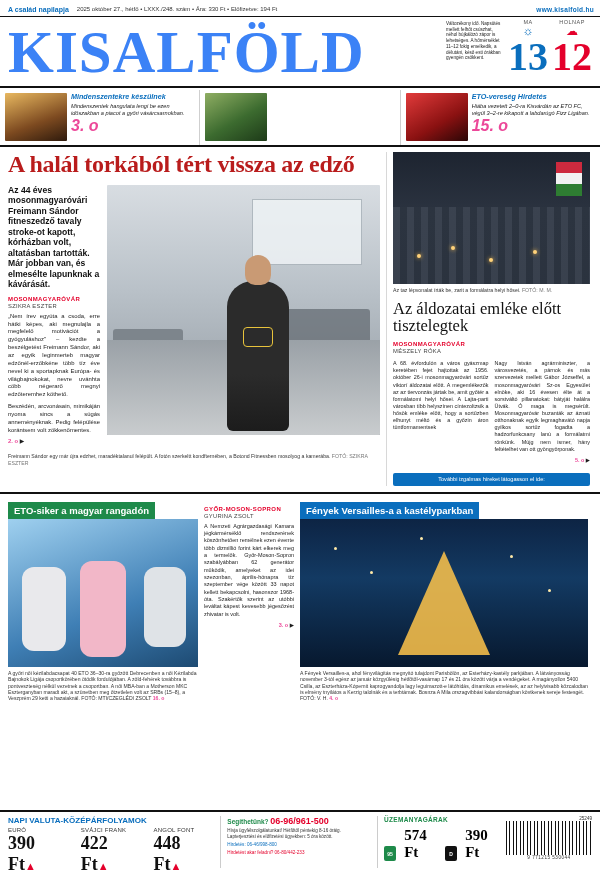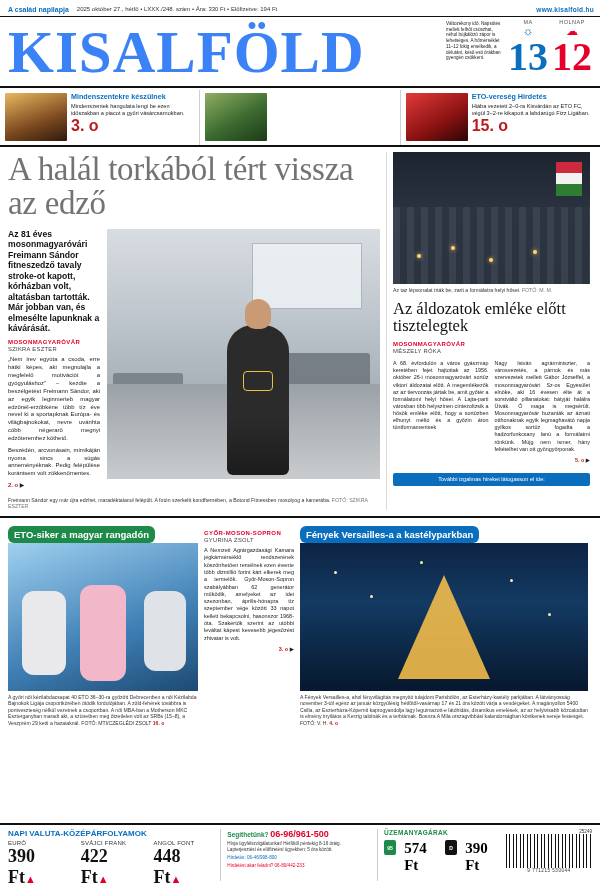--- a/index.html
+++ b/index.html
@@ -48,48 +48,49 @@
   .temp-val {
     font-family: "Liberation Serif", serif;
     font-size: 40px; line-height: 40px; font-weight: bold;
   }
   .temp-ico { font-size: 12px; line-height: 12px; }
 
   
   .teasers {
     display: flex; gap: 0; height: 57px; margin-top: 2px;
     border-bottom: 2px solid #111;
+    font-style: italic;
   }
   .teaser { display: flex; gap: 4px; padding: 3px 5px 3px 5px; flex: 1; }
   .teaser + .teaser { border-left: 1px solid #cfcfcf; }
   .teaser-thumb {
     width: 62px; height: 48px; flex: none;
     border-radius: 1px; position: relative; overflow: hidden;
   }
   .t1 { background: linear-gradient(160deg,#e8b860,#7d4a20 60%,#2e1a0c); }
   .t2 { background: linear-gradient(150deg,#8fae63,#3c6b2f 55%,#1d3a18); }
   .t3 { background: linear-gradient(150deg,#e23b3b,#8a1111 60%,#2a0606); }
   .teaser-body { min-width: 0; }
   .teaser-title {
     color: #0a6ebd; font-weight: bold; font-size: 7.2px; line-height: 1.1;
     margin-bottom: 2px;
   }
   .teaser-text { font-size: 5.6px; line-height: 1.24; color: #222; }
-  .pg { color: #b91c1c; font-weight: bold; }
+  .pg { color: #ec4899; font-weight: bold; }
 
   
   .main {
     display: flex; gap: 6px; padding: 5px 8px 0 8px;
   }
   .col-left { width: 372px; }
   .col-right { width: 204px; border-left: 1px solid #d8d8d8; padding-left: 6px; }
 
   .headline {
     font-family: "Liberation Serif", serif;
-    font-size: 33px; line-height: 1.04; font-weight: normal; color: #737373;
+    font-size: 24px; line-height: 1.04; font-weight: bold; color: #b91c1c;
     letter-spacing: -.3px;
   }
   .lead-row { display: flex; gap: 7px; margin-top: 8px; }
   .lead-text { width: 92px; flex: none; }
   .lead-bold {
     font-size: 8.6px; line-height: 1.22; font-weight: bold; color: #111;
   }
   .kicker {
     color: #e4002b; font-weight: bold; font-size: 6px; letter-spacing: .4px;
     margin-top: 6px;
@@ -148,57 +149,57 @@
   .bottom {
     display: flex; gap: 6px; padding: 6px 8px 0 8px;
     border-top: 2px solid #111; margin-top: 6px;
   }
   .bx { position: relative; }
   .bx1 { width: 190px; }
   .bx2 { width: 90px; }
   .bx3 { width: 288px; }
   .bx-title {
     display: inline-block; background: #0a6ebd; color: #fff; font-weight: bold;
-    font-size: 9.5px; padding: 3px 6px; border-radius: 6px; 
+    font-size: 9.5px; padding: 3px 6px; border-radius: 0; 
   }
   .bx-title.green { background: #1e8a4a; }
   .bx-title.plain { background: transparent; color: #111; padding-left: 0;
     font-family: "Liberation Serif", serif; font-weight: normal; font-size: 14px; line-height: 1.05; }
   .bphoto1 { height: 148px; background: linear-gradient(160deg,#9fd0ef,#3f7fb5 60%,#1d4a72); position: relative; overflow: hidden; }
   .bphoto3 { height: 148px; background: linear-gradient(180deg,#0d2444 0%,#133a63 40%,#07182e 100%); position: relative; overflow: hidden; }
   .tree {
     position: absolute; left: 50%; bottom: 12px; transform: translateX(-50%);
     width: 0; height: 0; border-left: 46px solid transparent; border-right: 46px solid transparent;
     border-bottom: 104px solid rgba(255,196,74,.85);
   }
   .sparkle { position:absolute; width:3px; height:3px; background:#ffe9a8; border-radius:50%; }
   .player { position:absolute; border-radius:12px; background:#e9e9ec; }
   .bx2-body { font-size: 5.5px; line-height: 1.33; text-align: justify; color:#1d1d1d; margin-top: 4px; }
   .bx2-body p { margin-bottom: 4px; }
   .bcap { font-size: 5.1px; line-height: 1.26; color: #333; margin-top: 3px; }
 
   
   .footer {
-    position: absolute; left: 0; right: 0; bottom: 0; height: 62px;
+    position: absolute; left: 0; right: 0; bottom: 13px; height: 62px;
     border-top: 2px solid #111; padding: 4px 8px; display: flex; gap: 8px;
   }
   .fx-title { color: #0a6ebd; font-weight: bold; font-size: 8px; margin-bottom: 2px; }
   .fx-grid { display: flex; gap: 14px; }
   .fx-item .fx-name { font-size: 6px; color: #333; letter-spacing: .2px; }
   .fx-item .fx-val {
     font-family: "Liberation Serif", serif; font-weight: bold; font-size: 18px; color: #111;
   }
   .fx-item .fx-val .ar { color: #e4002b; font-size: 11px; }
   .help-box { width: 150px; border-left: 1px solid #ccc; padding-left: 6px; }
   .help-title { font-size: 6.5px; font-weight: bold; color: #1e8a4a; }
   .help-phone { font-weight: bold; color: #e4002b; font-size: 9px; }
   .help-text { font-size: 4.6px; line-height: 1.3; color: #333; margin-top: 2px; }
   .fuel { width: 122px; border-left: 1px solid #ccc; padding-left: 6px; }
   .fuel-title { font-size: 6.5px; font-weight: bold; color: #1e8a4a; letter-spacing: .3px; }
-  .fuel-row { display: flex; gap: 8px; margin-top: 4px; align-items: flex-start; }
+  .fuel-row { display: flex; gap: 8px; margin-top: 4px; align-items: flex-end; }
   .fuel-chip { width: 15px; height: 15px; border-radius: 2px; color:#fff; font-size:5px;
     display:flex; align-items:center; justify-content:center; font-weight:bold;}
   .chip95 { background: #1e8a4a; }
   .chipD { background: #111; }
   .fuel-val { font-family: "Liberation Serif", serif; font-weight: bold; font-size: 15px; }
   .barcode { margin-left: auto; width: 86px; text-align: center; }
   .bars { height: 34px; width: 86px;
     background: repeating-linear-gradient(90deg,#111 0 1px,#fff 1px 3px,#111 3px 4px,#fff 4px 7px); }
   .bc-num { font-size: 4.6px; color: #333; letter-spacing: .5px; }
   .bc-top { font-size: 4.6px; color: #333; text-align: right; }
@@ -253,21 +254,21 @@
     </div>
   </div>
 
   <div class="main">
 
     <div class="col-left">
       <div class="headline">A halál torkából tért vissza az edző</div>
 
       <div class="lead-row">
         <div class="lead-text">
-          <div class="lead-bold">Az 81 éves mosonmagyaróvári Freimann Sándor fitneszedző tavaly stroke-ot kapott, kórházban volt, altatásban tartották. Már jobban van, és elmesélte lapunknak a kávárását.</div>
+          <div class="lead-bold">Az 44 éves mosonmagyaróvári Freimann Sándor fitneszedző tavaly stroke-ot kapott, kórházban volt, altatásban tartották. Már jobban van, és elmesélte lapunknak a kávárását.</div>
           <div class="kicker">MOSONMAGYARÓVÁR</div>
           <div class="byline">SZIKRA ESZTER</div>
           <div class="body-col">
             <p>„Nem írev egyúta a csoda, erre hátki képes, aki megnulajla a megfelelő motivációt a gyógyuláshoz" – kezdte a beszélgetést Freimann Sándor, aki az egyik leginmerteb magyar edzőnél-erzőbkéne több tíz éve nevel ki a sportapknak Európa- és világbajnokokat, nevre uvánhta cöbb négerarő megnyi edzőteremhez köthető.</p>
             <p>Beszédén, arcvonásain, mimikáján nyoma sincs a súgás anneményéknak. Pedig felépülése korántsem volt zökkenőmentes.</p>
             <p><span class="pg">2. o</span> ▶</p>
           </div>
         </div>
         <div class="lead-photo">
           <div class="gym-win"></div>
@@ -292,21 +293,21 @@
         <div class="r-crowd"></div>
         <div class="r-candle" style="left:24px;"></div>
         <div class="r-candle" style="left:58px;bottom:34px;"></div>
         <div class="r-candle" style="left:96px;bottom:22px;"></div>
         <div class="r-candle" style="left:140px;bottom:30px;"></div>
       </div>
       <div class="caption">
         <span>Az taz lépvonalat írták be, zarit a formálatra helyi hősei.</span>
         <span class="credit">FOTÓ: M. M.</span>
       </div>
-      <div class="r-head2">Az áldozatok emléke előtt tisztelegtek</div>
+      <div class="r-head2">Az áldozatai emléke előtt tisztelegtek</div>
       <div class="kicker">MOSONMAGYARÓVÁR</div>
       <div class="byline">MÉSZELY RÓKA</div>
       <div class="r-cols">
         <div class="r-col">
           <p>A 68. évfordulón a város gyászmap keretében fejet hajtottak az 1956. október 26-i mosonmagyaróvári sortűz viktorí áldozatai előtt. A megemlékezők az az tiervonzás jártak be, amit győtér a formálatomi helyi hősei. A Lajta-parti városban tíbb helyszínen cíntezoltzsik a hősök emléke előtt, hogy a sortűzben elhunyt méltó és a győzin áron tüntformamentsek</p>
         </div>
         <div class="r-col">
           <p>Nagy István agrárminiszter, a városvezetés, a párnok és más szervezetek mellett Gábor Józseffel, a mosonmagyaróvári Sz-os Egyesület elnöke, aki 16 évesen élte át a sorstváltó pillanatokat: bátyját halálra Ütvák. Ó maga is megsérült. Mosonmagyaróvár buzanták az áznati otthonaknak egyik legmaghavátó napja gyilkos sortűz fogadta a hadzorfunkcsany lanú a formálatmi rönkünk. Mújg nem ismer, hány feltételhet van ott gyöngyörponak.</p>
           <p style="text-align:right;"><span class="pg">5. o</span> ▶</p>
         </div>

